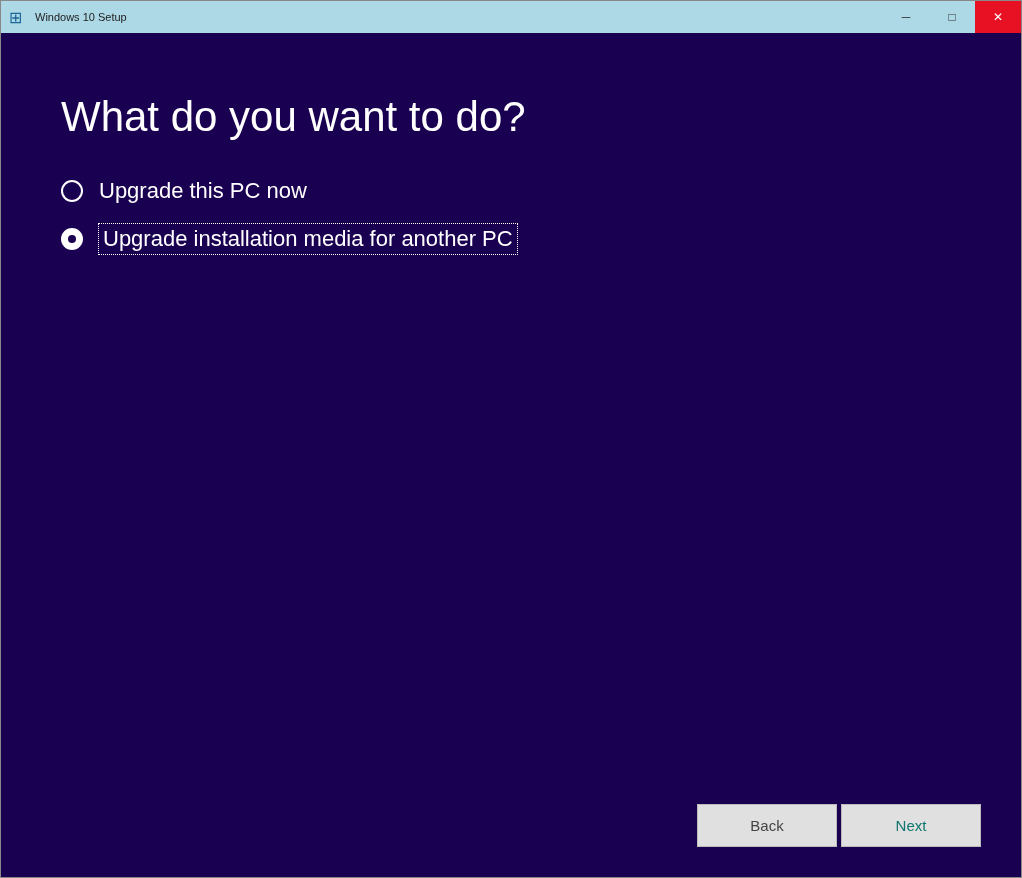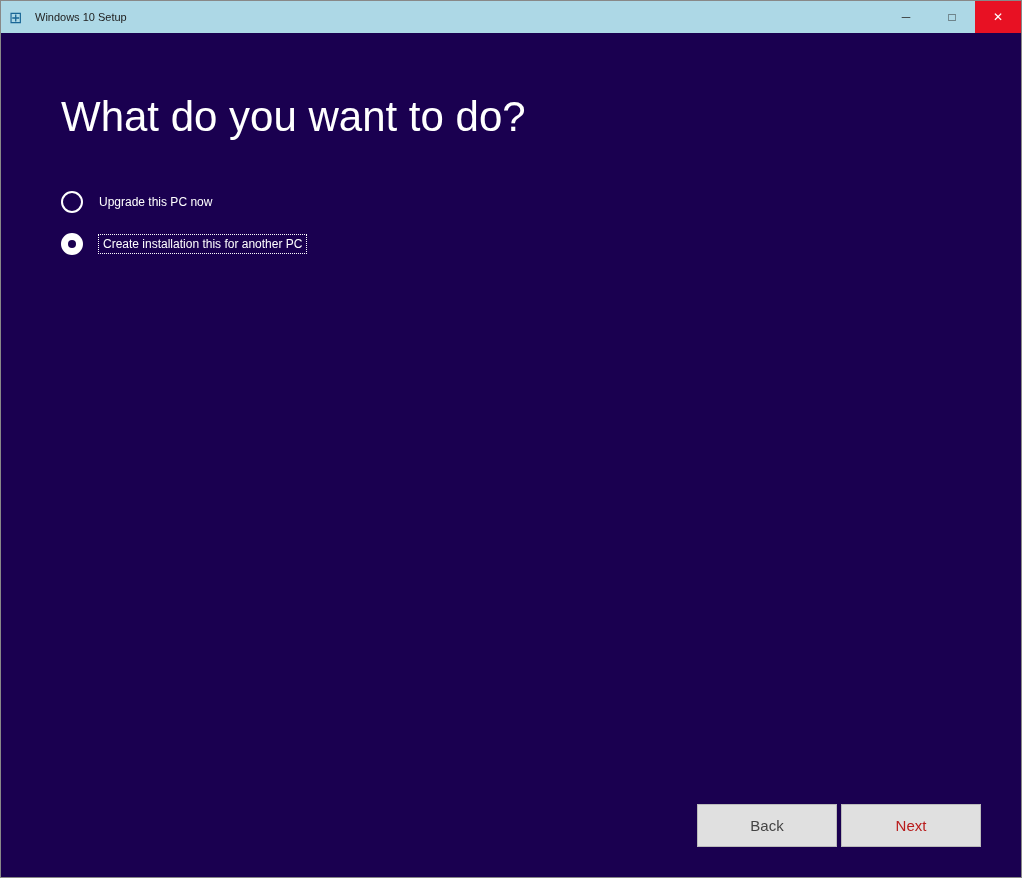--- a/index.html
+++ b/index.html
@@ -82,21 +82,21 @@
       display: flex;
       flex-direction: column;
       padding: 60px 60px 30px 60px;
       position: relative;
     }
 
     .main-title {
       font-size: 42px;
       font-weight: 300;
       color: white;
-      margin-bottom: 50px;
+      margin-bottom: 37px;
     }
 
     .options {
       display: flex;
       flex-direction: column;
       gap: 20px;
     }
 
     .option-item {
       display: flex;
@@ -123,21 +123,21 @@
     }
 
     .radio-inner {
       width: 8px;
       height: 8px;
       border-radius: 50%;
       background: #1a0050;
     }
 
     .option-label {
-      font-size: 12px;
+      font-size: 22px;
       color: white;
       font-weight: 400;
     }
 
     .option-label.focused {
       outline: 1px dotted white;
       padding: 2px 4px;
     }
 
     .bottom-bar {
@@ -160,21 +160,21 @@
     }
 
     .btn-back {
       background: #e0e0e0;
       color: #444;
       border: 1px solid #bbb;
     }
 
     .btn-next {
       background: #e0e0e0;
-      color: #b91c1c;
+      color: #0f766e;
       border: 1px solid #bbb;
     }
   </style>
 </head>
 <body>
 
 <div class="window">
 
   <div class="titlebar">
     <div class="titlebar-left">
@@ -203,21 +203,21 @@
         <div class="radio-outer">
           
         </div>
         <span class="option-label">Upgrade this PC now</span>
       </div>
 
       <div class="option-item">
         <div class="radio-outer selected">
           <div class="radio-inner"></div>
         </div>
-        <span class="option-label focused">Create installation this for another PC</span>
+        <span class="option-label focused">Upgrade installation media for another PC</span>
       </div>
     </div>
 
     <div class="bottom-bar">
       <button class="btn btn-back">Back</button>
       <button class="btn btn-next">Next</button>
     </div>
   </div>
 </div>
 

